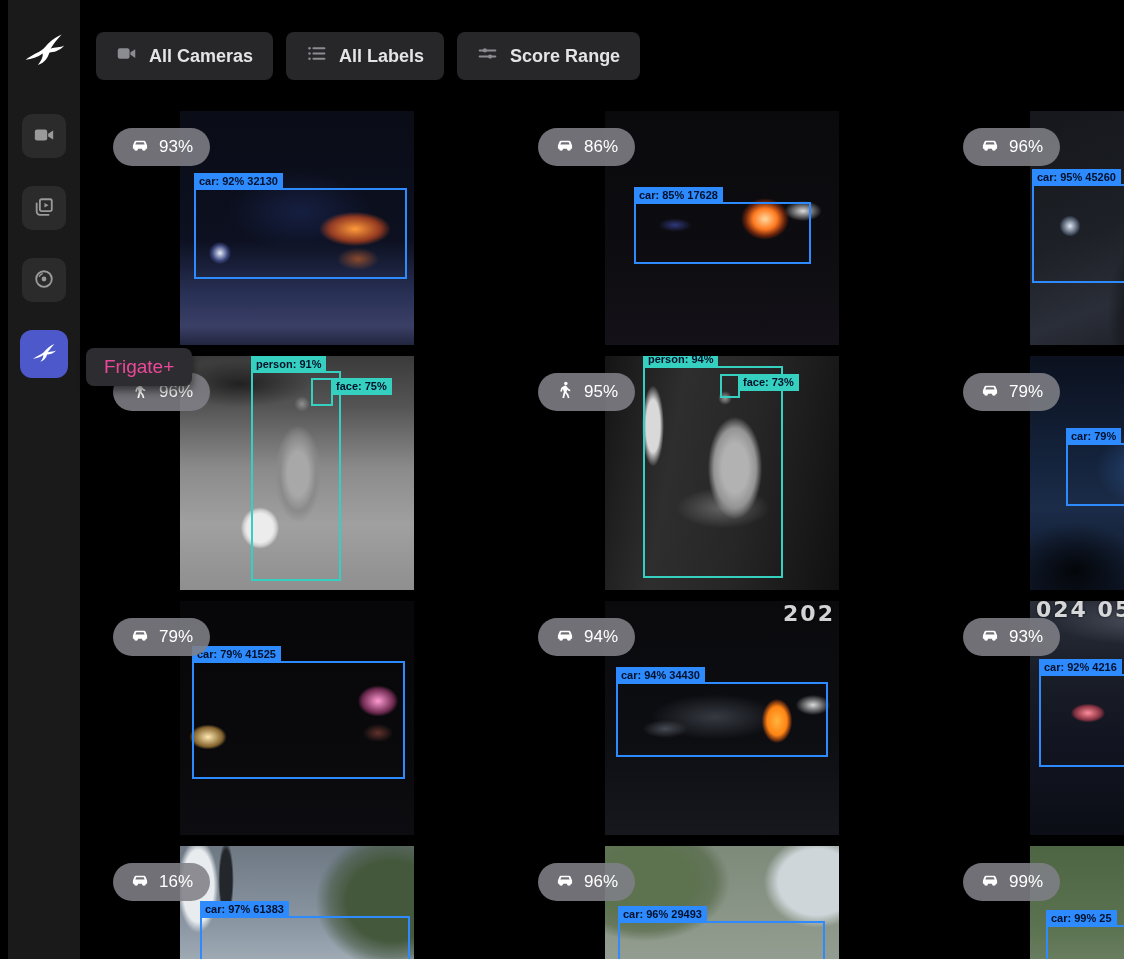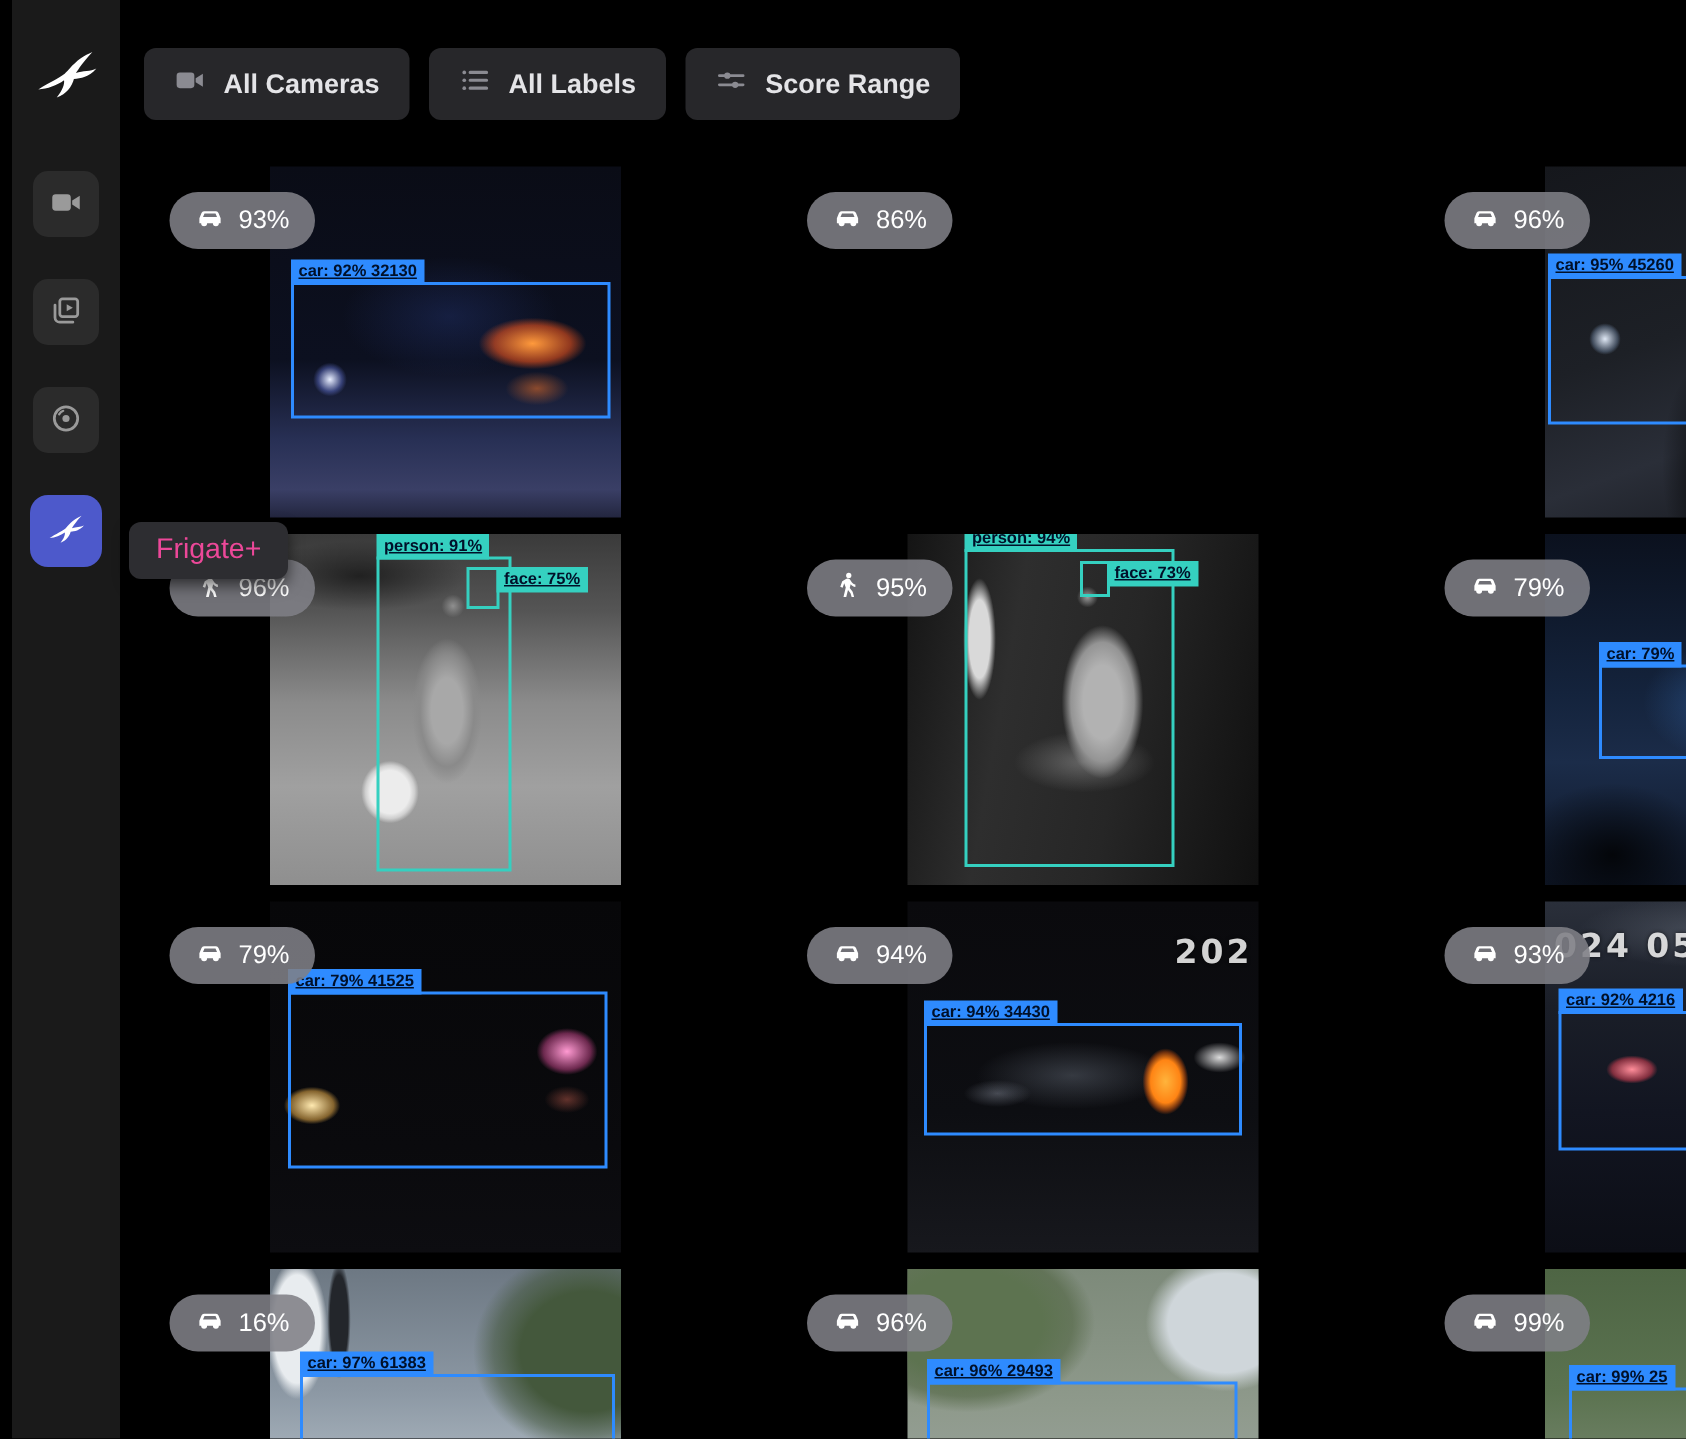--- a/index.html
+++ b/index.html
@@ -33,25 +33,25 @@
   .cell { position:relative; width:425px; height:234px; cursor:pointer; }
   .photo { position:relative; width:234px; height:234px; margin-left:84px; overflow:hidden; background:#111; }
 
   .badge { position:absolute; left:17px; top:17px; z-index:3; display:flex; align-items:center; gap:9px;
            height:38px; padding:0 17px; border-radius:9999px; background:rgba(128,128,134,.88); color:#fff;
            font-size:17px; font-weight:400; }
   .badge svg { width:20px; height:20px; }
 
   .bbox { position:absolute; border:2px solid #2e8bff; }
   .bbox-label { position:absolute; bottom:100%; left:-2px; padding:1px 5px 2px 5px; font-size:11px; font-weight:700;
-                color:#001029; background:#2e8bff; white-space:nowrap; line-height:14px;text-decoration:underline; }
+                color:#001029; background:#2e8bff; white-space:nowrap; line-height:14px; }
   .bbox.face .bbox-label { bottom:auto; left:100%; top:-2px; }
 
   .osd { position:absolute; top:0; z-index:2; color:#e9e9e9; font-weight:700; font-size:22px;
-         font-family:"DejaVu Sans", sans-serif; letter-spacing:2px; text-shadow:0 0 3px rgba(0,0,0,.7); opacity:.9;margin-top:22px; }
+         font-family:"DejaVu Sans", sans-serif; letter-spacing:2px; text-shadow:0 0 3px rgba(0,0,0,.7); opacity:.9; }
   .osd.right { right:4px; } .osd.left { left:6px; top:-4px; }
 
   
   .scene-1 { background:
     radial-gradient(circle 16px at 40px 142px, #e8eeff 0%, rgba(120,140,255,.35) 50%, transparent 70%),
     radial-gradient(ellipse 46px 22px at 175px 118px, #ff9a3c 0%, rgba(255,90,30,.55) 55%, transparent 78%),
     radial-gradient(ellipse 30px 16px at 178px 148px, rgba(255,120,40,.5), transparent 70%),
     radial-gradient(ellipse 90px 50px at 120px 100px, rgba(40,60,130,.35), transparent 80%),
     linear-gradient(180deg, #0a0c16 0%, #0c1020 55%, #283055 78%, #3a3f66 92%, #23263f 100%); }
   .scene-2 { background:
@@ -225,20 +225,27 @@
     <div class="badge">
       <span class="icon-car"><svg viewBox="0 0 24 24" width="20" height="20">
                 <use href="#ico-car"></use>
               </svg></span>
 
       <span class="badge-score">93%</span>
     </div>
   </div>
 
   <div class="cell">
+    <div class="photo scene-2">
+
+      <div class="bbox main" style="left: 29px; top: 91px; width: 177px; height: 62px; border-color: rgb(46, 139, 255);">
+        <span class="bbox-label" style="background: rgb(46, 139, 255);">car: 85% 17628</span>
+      </div>
+
+    </div>
     <div class="badge">
       <span class="icon-car"><svg viewBox="0 0 24 24" width="20" height="20">
                 <use href="#ico-car"></use>
               </svg></span>
 
       <span class="badge-score">86%</span>
     </div>
   </div>
 
   <div class="cell">

